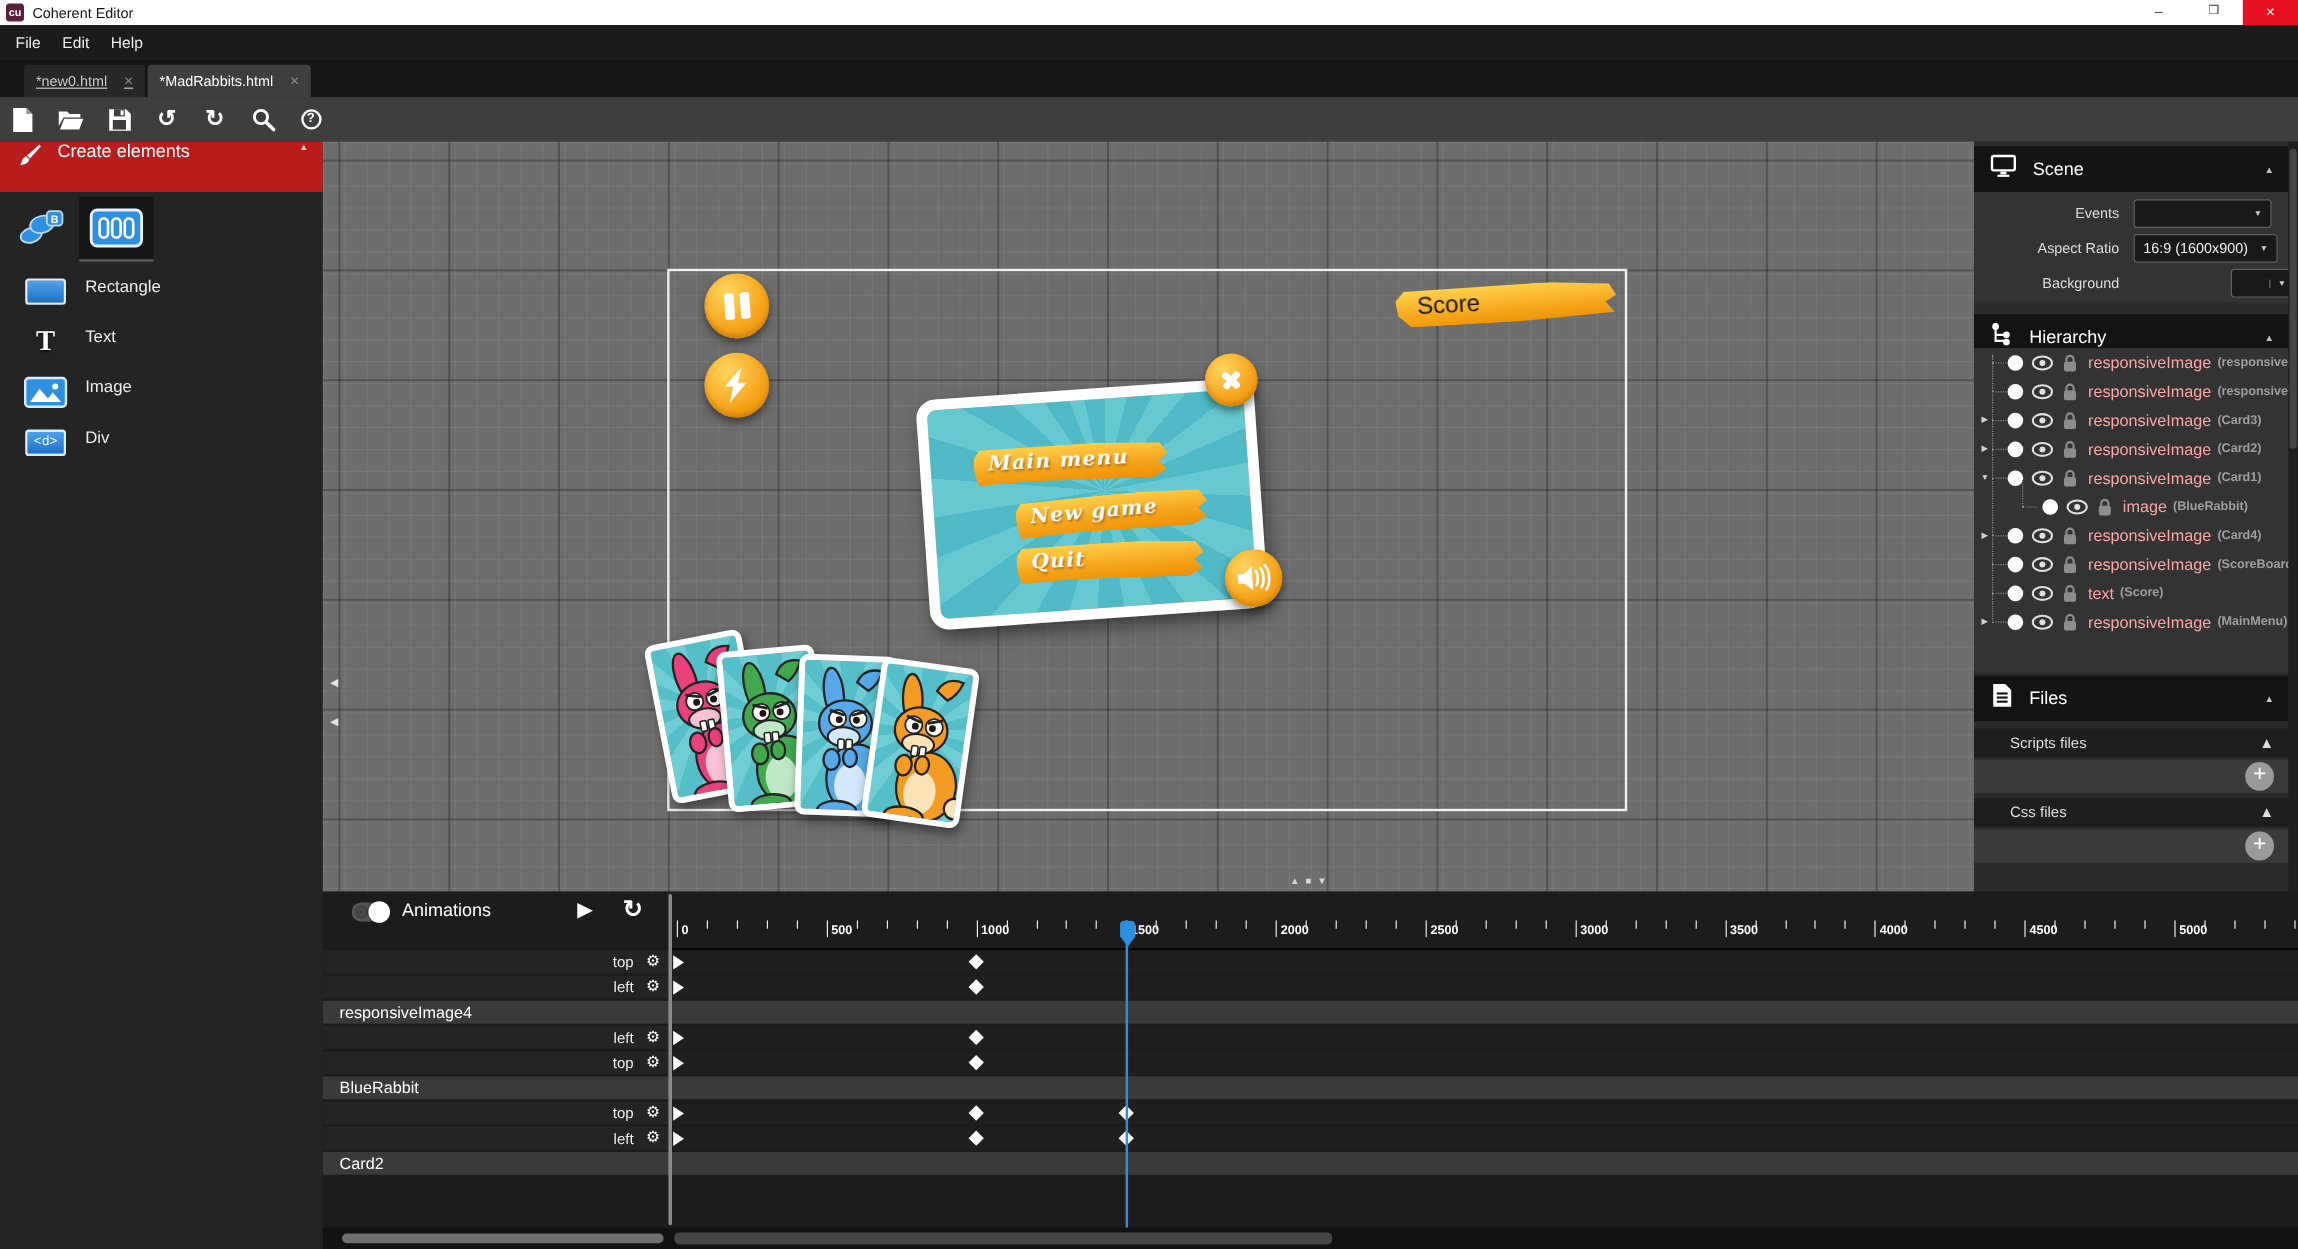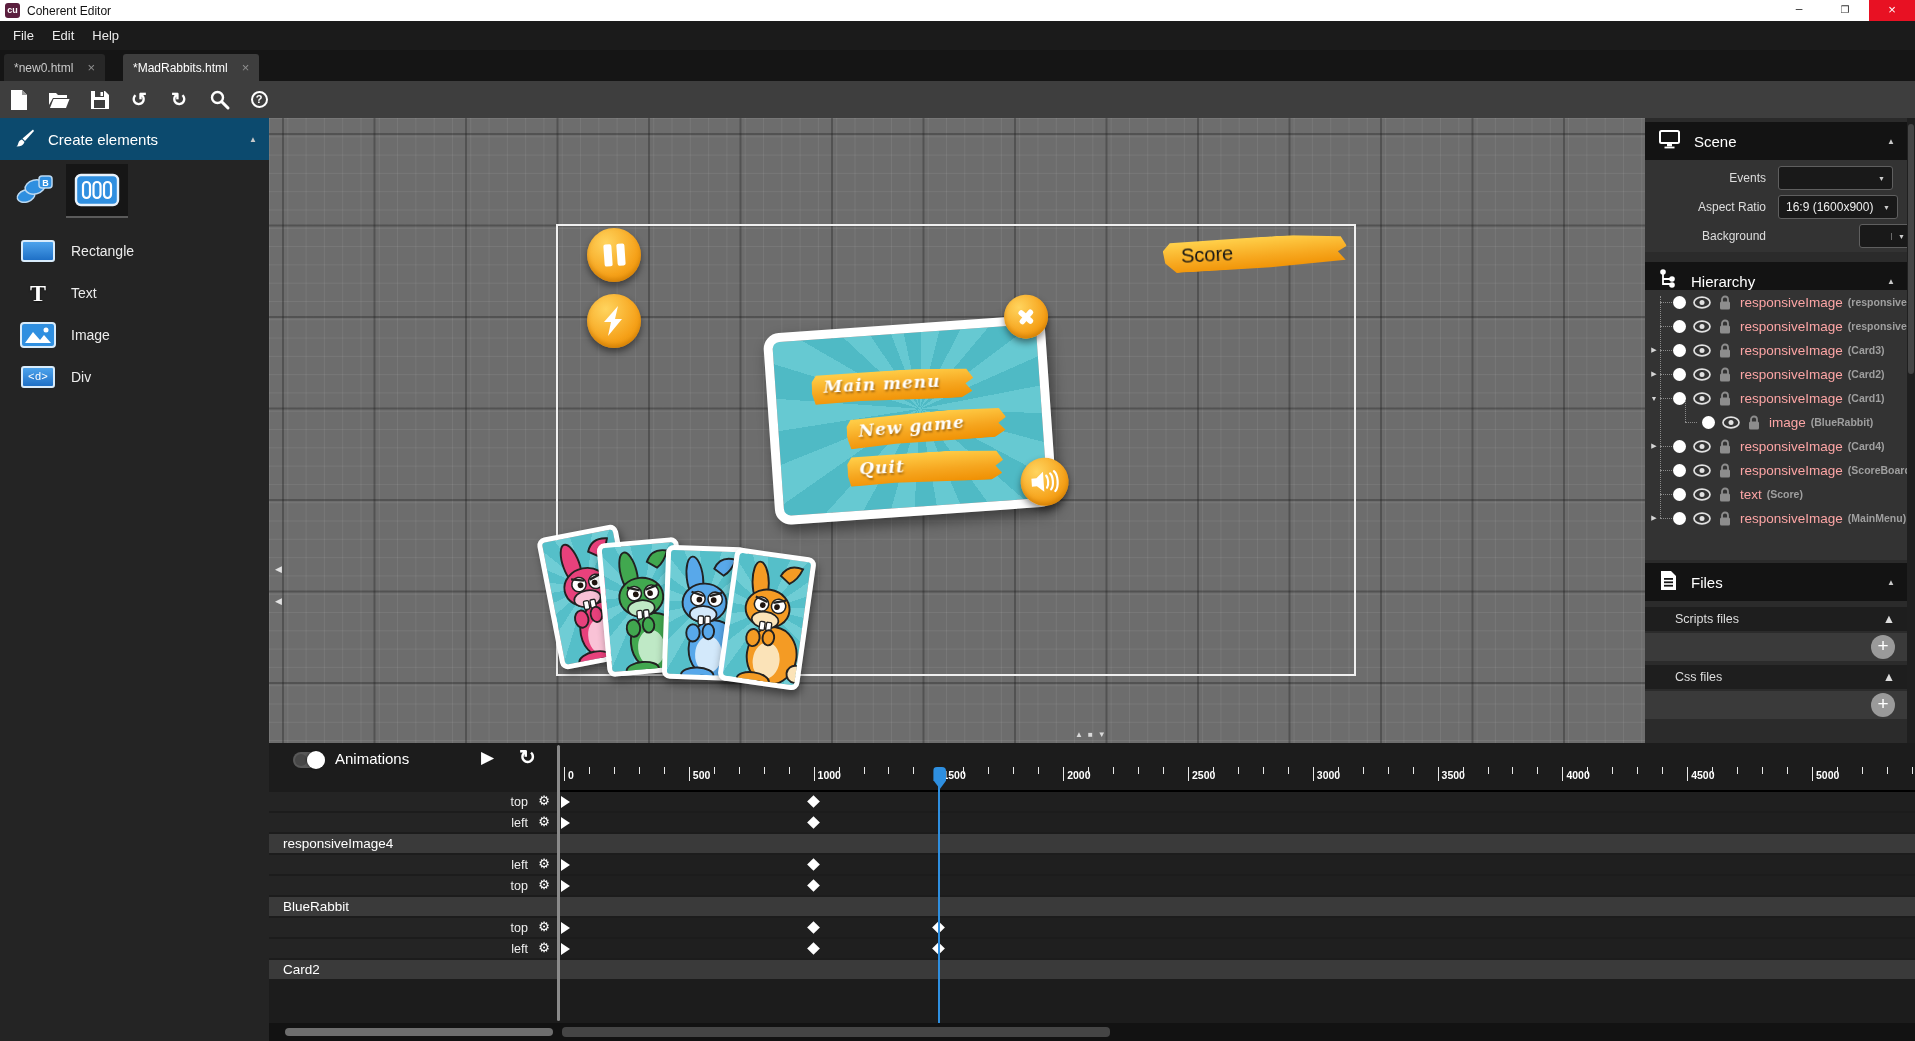--- a/index.html
+++ b/index.html
@@ -29,29 +29,29 @@
   .toolbar{position:absolute;top:81px;left:0;right:0;height:37px;background:#3e3e3e;
     display:flex;align-items:center;gap:20px;padding-left:9px}
   .tool-btn{width:20px;height:20px;display:flex;align-items:center;justify-content:center;color:#fff}
   .tool-btn svg{display:block}
   .glyph{font-size:19px;font-weight:bold;color:#fff;line-height:18px}
   .help-circle{width:17px;height:17px;border:2px solid #fff;border-radius:50%;color:#fff;
     font-size:11px;font-weight:bold;text-align:center;line-height:13px}
 
   
   .left-panel{position:absolute;top:118px;left:0;width:269px;bottom:0;background:#242424}
-  .panel-header{height:42px;background:#0c4a6e;display:flex;align-items:center;position:relative}
+  .panel-header{height:42px;background:#b91c1c;display:flex;position:relative}
   .panel-header .ph-icon{margin-left:12px;width:24px;height:24px;display:flex;align-items:center;justify-content:center}
   .panel-header .ph-title{margin-left:12px;font-size:15px;color:#fff}
   .collapse{position:absolute;right:12px;font-size:8px;color:#c9c9c9}
   .tool-tabs{position:relative;height:64px}
   .tool-tab{position:absolute;top:4px;width:62px;height:54px;display:flex;align-items:center;justify-content:center}
   .tool-tab.selected{background:#161616;border-bottom:2px solid #5a5a5a}
   .create-list{position:absolute;top:112px;left:0;right:0}
-  .create-item{height:42px;display:flex;align-items:center;padding-left:20px;gap:15px}
+  .create-item{height:42px;display:flex;align-items:flex-start;padding-left:20px;gap:15px}
   .create-item .ci-label{font-size:14px;color:#ececec}
   .ci-icon{width:36px;height:26px;display:flex;align-items:center;justify-content:center}
   .blue-rect{width:34px;height:22px;border-radius:3px;border:2px solid #d9ecfb;
     background:linear-gradient(180deg,#4da3ec,#1f70c6)}
   .div-icon{width:34px;height:22px;border-radius:3px;border:2px solid #d9ecfb;
     background:linear-gradient(180deg,#4da3ec,#1f70c6);color:#fff;font-size:11px;
     font-family:"Liberation Mono",monospace;text-align:center;line-height:18px}
   .t-icon{font-family:"Liberation Serif",serif;font-size:24px;font-weight:bold;color:#fff;
     text-shadow:0 1px 2px rgba(0,0,0,.6)}
 
@@ -180,21 +180,21 @@
     <div class="win-btn win-close">×</div>
   </div>
 
   <div class="menubar" id="menubar">
       <span class="menu-item">File</span>
       <span class="menu-item">Edit</span>
       <span class="menu-item">Help</span>
     </div>
 
   <div class="tabbar" id="tabbar">
-      <div class="tab" style="left: 4px;">
+      <div class="tab" style="left: 20px; text-decoration: underline;">
         <span>*new0.html</span>
         <span class="tab-close">×</span>
       </div>
       <div class="tab active" style="left: 123px;">
         <span>*MadRabbits.html</span>
         <span class="tab-close">×</span>
       </div>
     </div>
 
   <div class="toolbar" id="toolbar">

